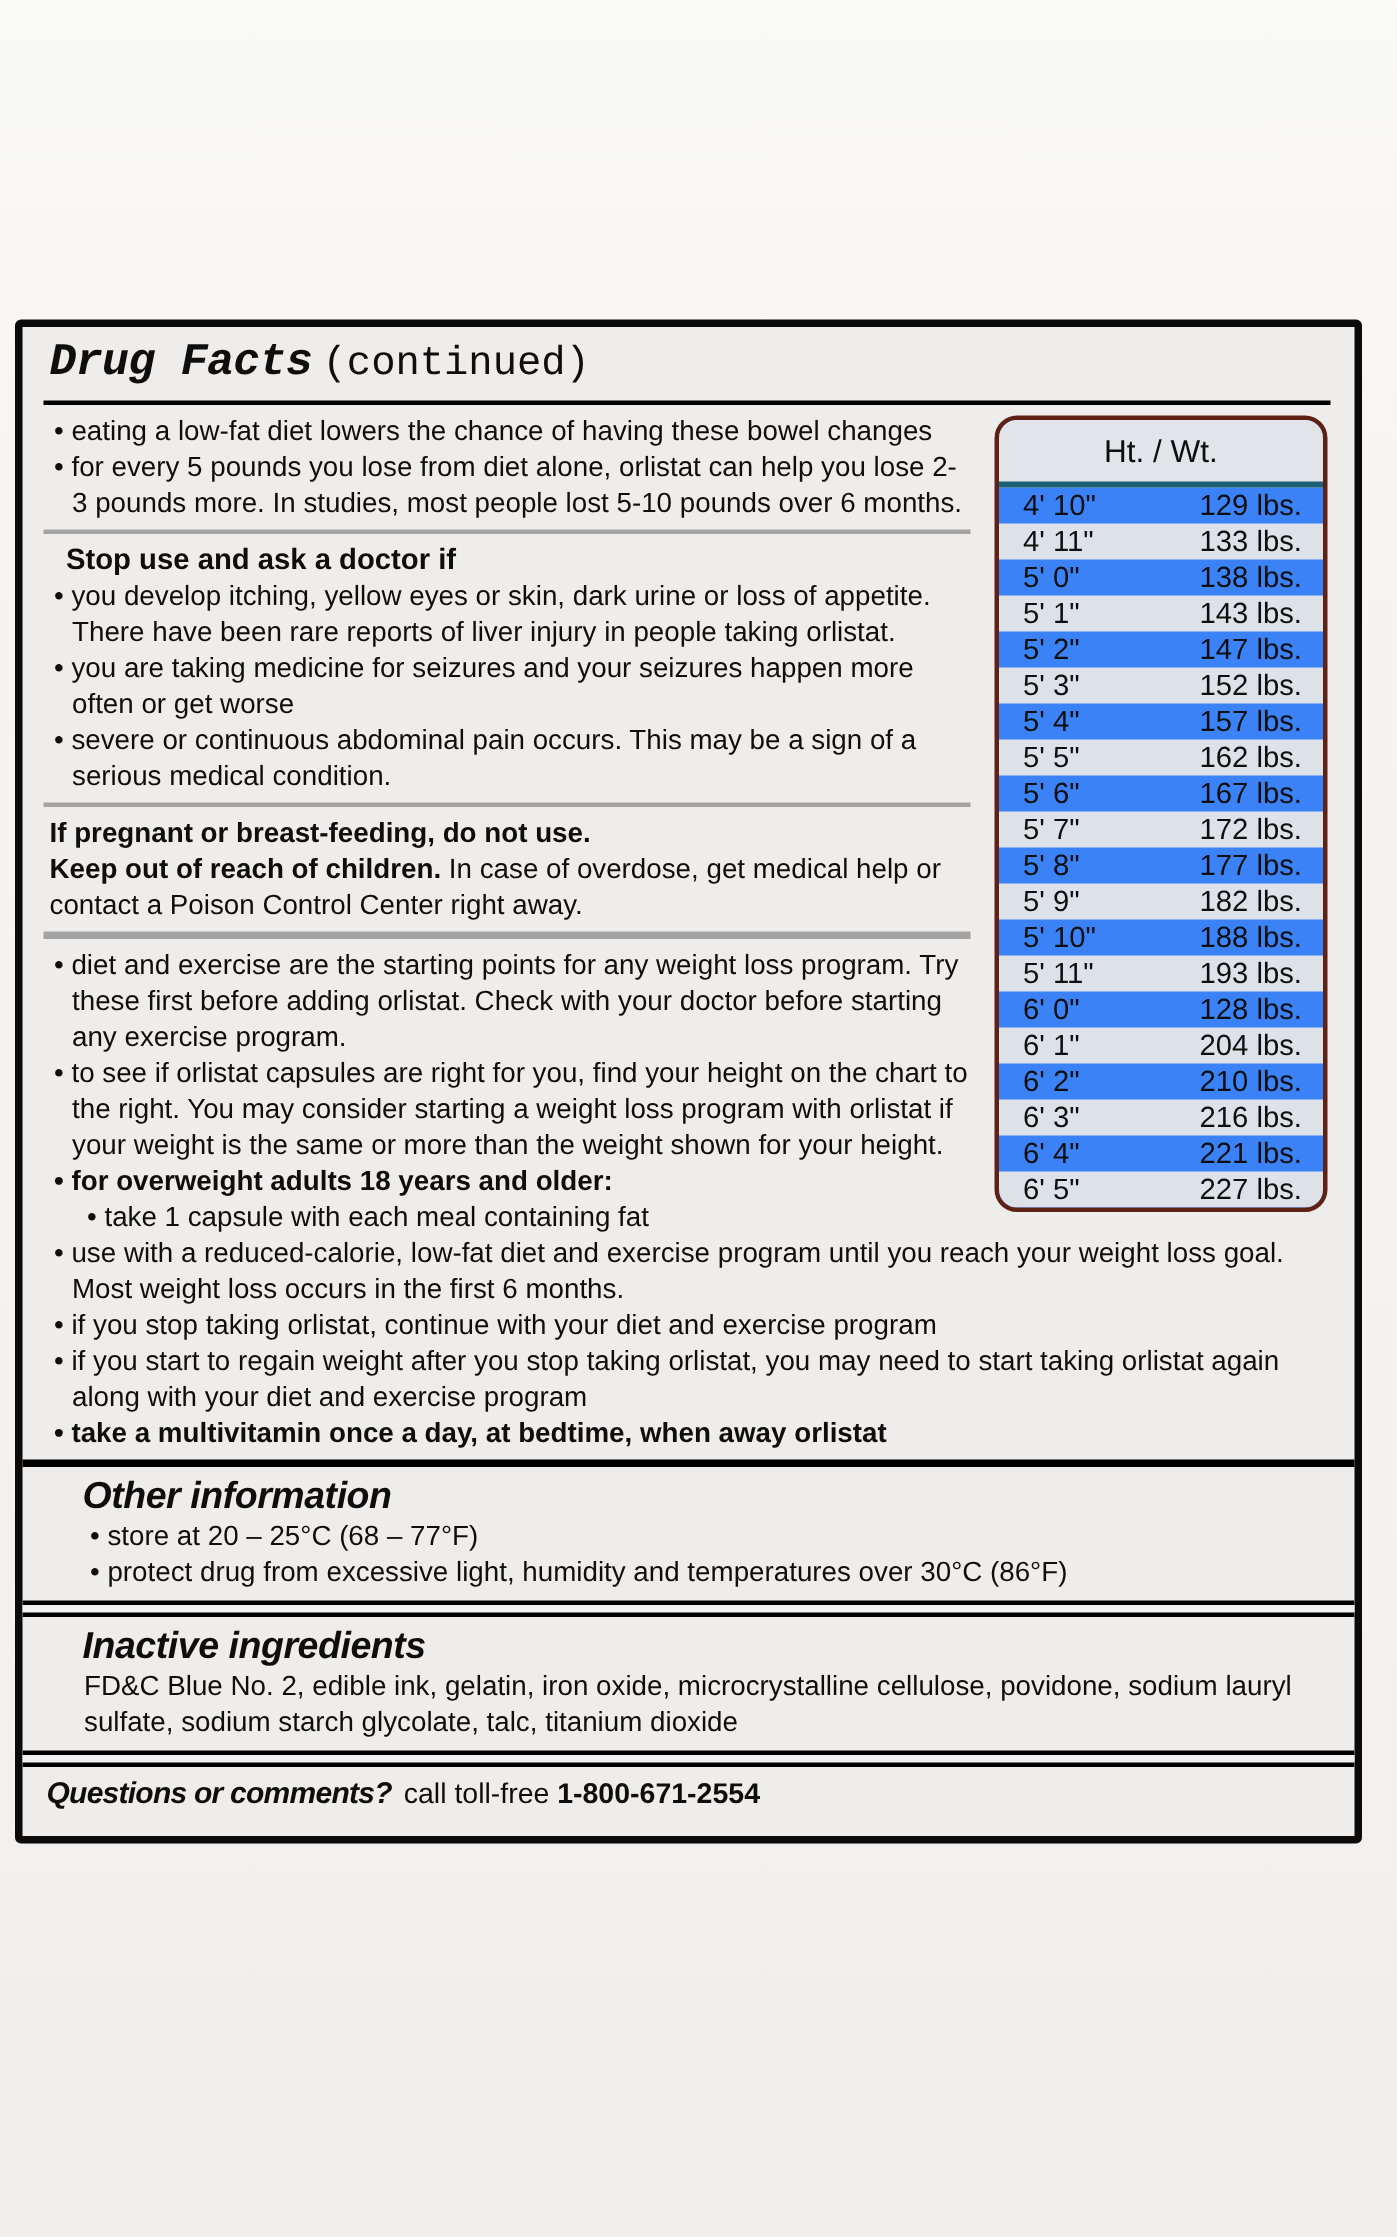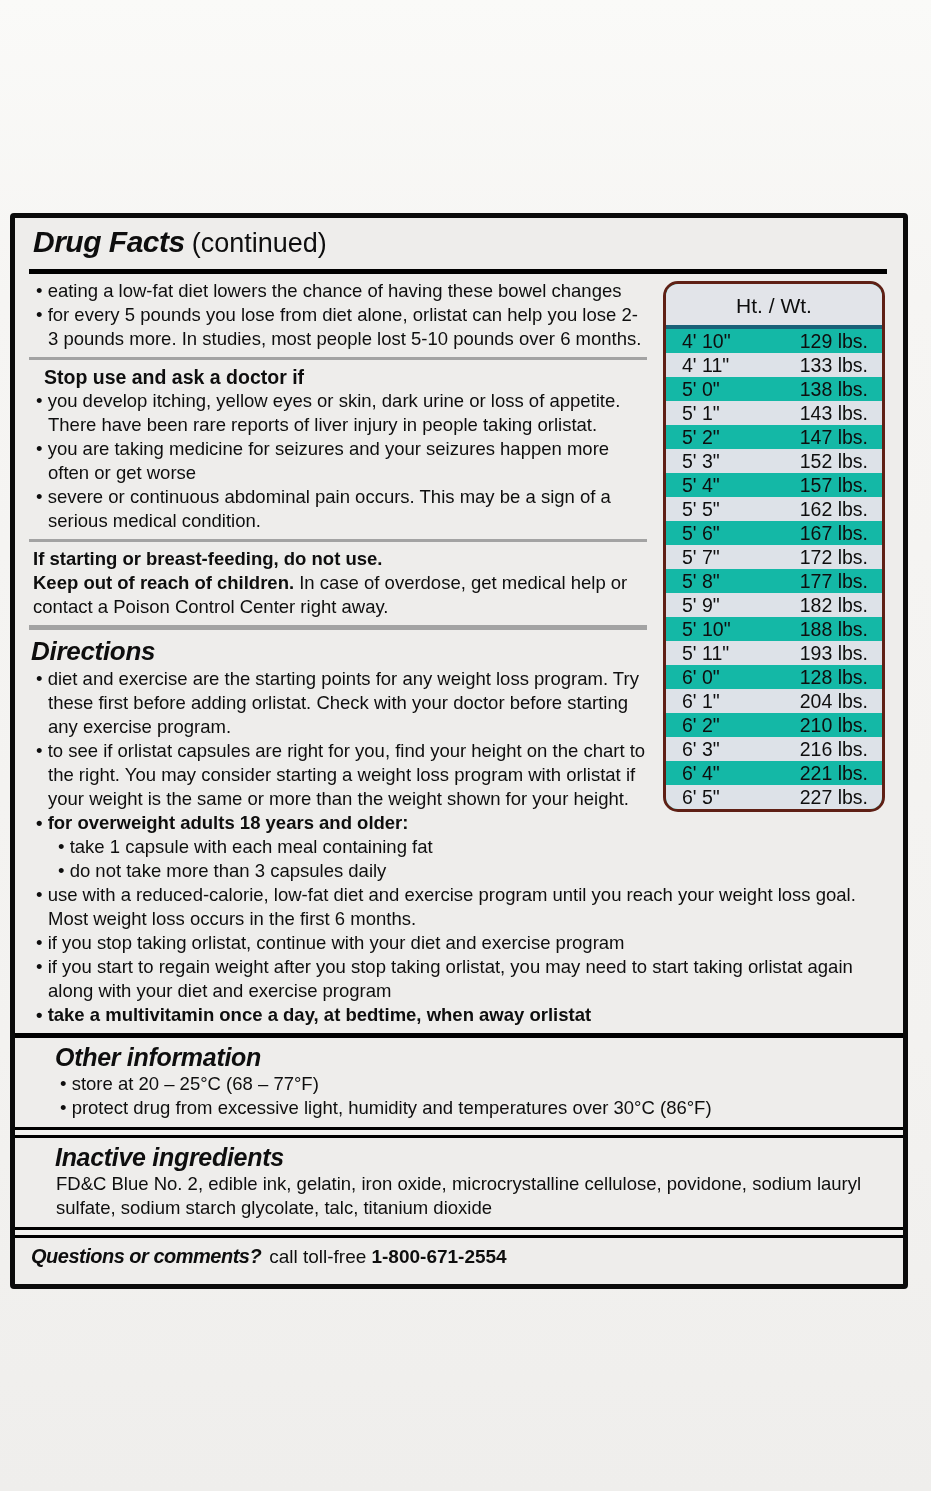--- a/index.html
+++ b/index.html
@@ -13,34 +13,35 @@
   .label{
     position:absolute;left:10px;top:213px;width:898px;
     box-sizing:border-box;
     border:5px solid #0b0b0b;border-radius:4px;
     background:#eeedeb;
     padding:0 16px 6px 14px;
   }
   
   .df-title{
     padding:7px 2px 5px 4px;
-    border-bottom:5px solid #000000;
+    border-bottom:3px solid #000000;
     line-height:34px;
+    font-family:Liberation Mono, monospace;
   }
   .df-title .main{font-weight:bold;font-style:italic;font-size:30px;letter-spacing:-0.5px;}
   .df-title .cont{font-size:27px;margin-left:7px;}
   
   .htwt{
     float:right;
     width:216px;
     margin:7px 2px 13px 16px;
     border:3px solid #5f2015;
     border-radius:15px;
     overflow:hidden;
-    background:#14b8a6;
+    background:#3b82f6;
   }
   .htwt-header{
     background:#e2e4e9;
     text-align:center;
     font-size:21px;
     padding:10px 0 7px 0;
     border-bottom:4px solid #1a6178;
   }
   .htwt-row{
     display:flex;justify-content:space-between;
@@ -190,32 +191,30 @@
     <div class="sec">
       <div class="bold-head">Stop use and ask a doctor if</div>
       <div id="stopuse-bullets">
           <div class="bullet">you develop itching, yellow eyes or skin, dark urine or loss of appetite. There have been rare reports of liver injury in people taking orlistat.</div>
           <div class="bullet">you are taking medicine for seizures and your seizures happen more often or get worse</div>
           <div class="bullet">severe or continuous abdominal pain occurs. This may be a sign of a serious medical condition.</div>
         </div>
     </div>
 
     <div class="sec thick">
-      <div class="warn-line b" style="font-weight:bold">If starting or breast-feeding, do not use.</div>
+      <div class="warn-line b" style="font-weight:bold">If pregnant or breast-feeding, do not use.</div>
       <div class="warn-line"><span class="b">Keep out of reach of children.</span><span> In case of overdose, get medical help or contact a Poison Control Center right away.</span></div>
     </div>
 
     <div class="sec no-bfc">
-      <div class="big-head">Directions</div>
       <div id="directions-items">
           <div class="bullet">diet and exercise are the starting points for any weight loss program. Try these first before adding orlistat. Check with your doctor before starting any exercise program.</div>
           <div class="bullet">to see if orlistat capsules are right for you, find your height on the chart to the right. You may consider starting a weight loss program with orlistat if your weight is the same or more than the weight shown for your height.</div>
           <div class="bullet b">for overweight adults 18 years and older:</div>
           <div class="bullet sub">take 1 capsule with each meal containing fat</div>
-          <div class="bullet sub">do not take more than 3 capsules daily</div>
           <div class="bullet">use with a reduced-calorie, low-fat diet and exercise program until you reach your weight loss goal. Most weight loss occurs in the first 6 months.</div>
           <div class="bullet">if you stop taking orlistat, continue with your diet and exercise program</div>
           <div class="bullet">if you start to regain weight after you stop taking orlistat, you may need to start taking orlistat again along with your diet and exercise program</div>
           <div class="bullet b">take a multivitamin once a day, at bedtime, when away orlistat</div>
         </div>
     </div>
 
     <div class="clear"></div>
   </div>
 

